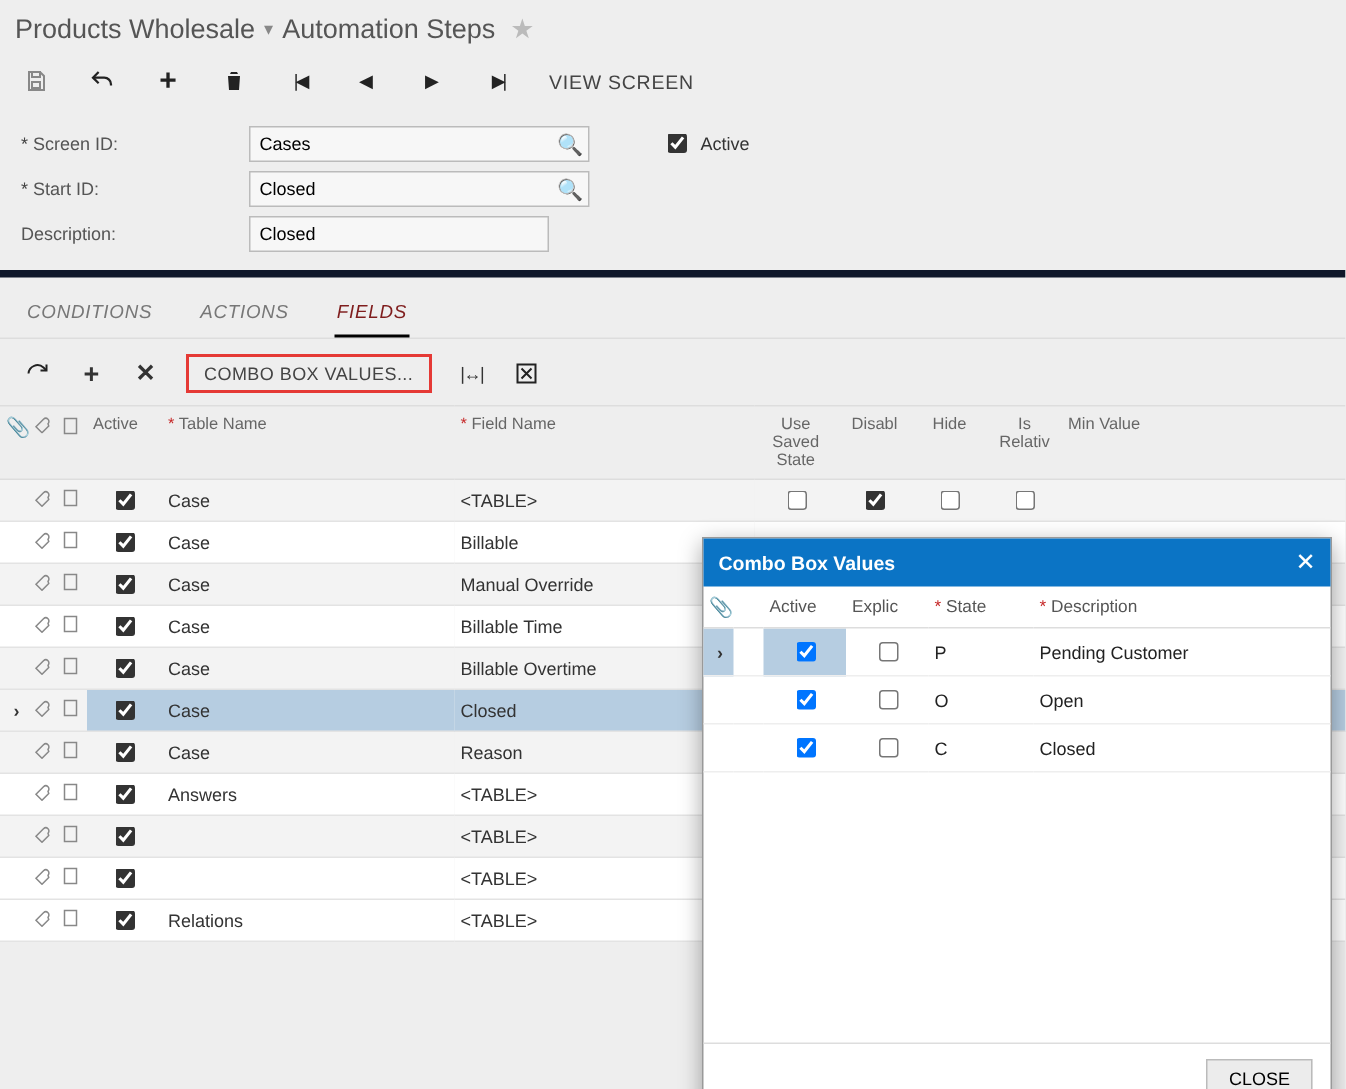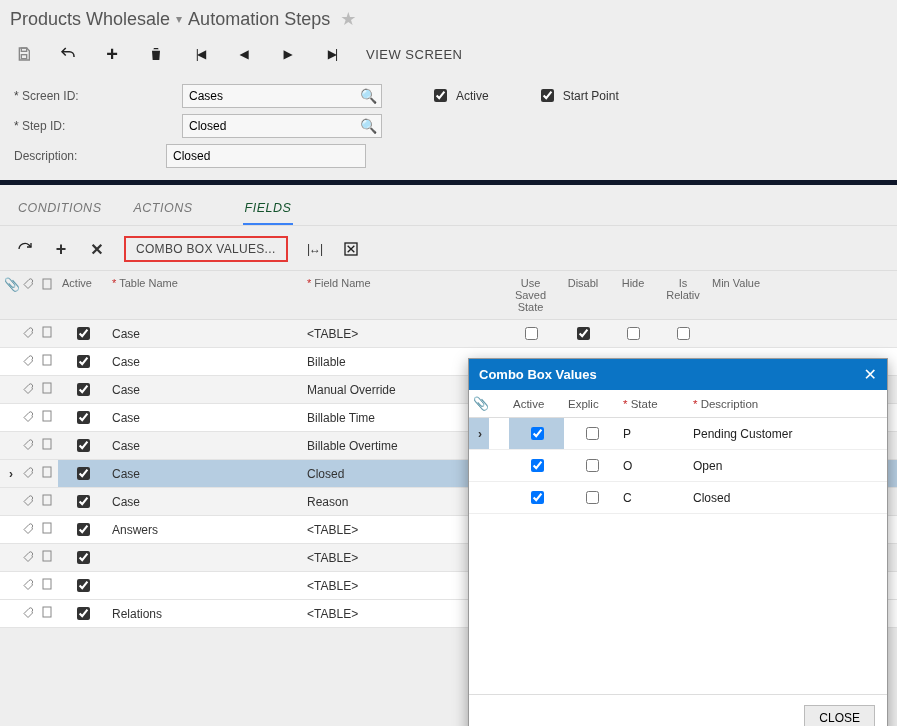--- a/index.html
+++ b/index.html
@@ -18,32 +18,32 @@
   .main-toolbar .ico { width:20px; height:20px; display:flex; align-items:center; justify-content:center; color:#222; cursor:pointer;}
   .main-toolbar .view-screen { font-size:13px; color:#444; letter-spacing:.5px; cursor:pointer;}
 
   
   .form-area { padding:6px 14px 12px; display:flex; gap:48px; border-bottom:5px solid #0f172a;}
   .form-col { display:flex; flex-direction:column; gap:6px;}
   .form-row { display:flex; align-items:center; gap:12px;}
   .form-row label { width:140px; color:#555;}
   .form-row label::before { content:"* "; color:#444;}
   .form-row.no-star label::before { content:"";}
-  .lookup { position:relative; width:200px;margin-left:16px;}
+  .lookup { position:relative; width:227px;}
   .lookup input { width:100%; height:24px; padding:2px 22px 2px 6px; border:1px solid #bbb; background:#f7f7f7; font-size:12px;}
   .lookup .mag { position:absolute; right:4px; top:4px; color:#666; font-size:14px;}
   .text-input { width:200px; height:24px; padding:2px 6px; border:1px solid #bbb; background:#f7f7f7; font-size:12px;}
   .chk-col { display:flex; flex-direction:column; gap:10px; padding-top:2px;}
   .chk-row { display:flex; align-items:center; gap:6px; color:#333;}
   .chk-row input { accent-color:#333;}
 
   
   .tabs-row { display:flex; gap:28px; padding:10px 16px 0; border-bottom:1px solid #ddd;font-style:italic;}
   .tab { padding:6px 2px 8px; color:#777; font-size:12.5px; letter-spacing:.5px; cursor:pointer;}
-  .tab.active { color:#14532d; border-bottom:2px solid #3b82f6;margin-left:20px;}
+  .tab.active { color:#7f1d1d; border-bottom:2px solid #000000;}
 
   
   .grid-toolbar { display:flex; align-items:center; gap:18px; padding:10px 16px 8px;}
   .grid-toolbar .ico { width:18px; height:18px; display:flex; align-items:center; justify-content:center; color:#333; cursor:pointer;}
   .grid-toolbar .txtbtn { font-size:12px; color:#444; letter-spacing:.3px; cursor:pointer; padding:2px 4px;text-align:right;}
   .grid-toolbar .combo-box-btn { border:2px solid #e53935; padding:4px 10px;}
 
   
   .grid-wrap { position:relative; }
   table.grid { width:100%; border-collapse:collapse; table-layout:fixed;}
@@ -112,41 +112,35 @@
 <div class="form-area">
   <div class="form-col">
     <div class="form-row">
       <label>Screen ID:</label>
       <div class="lookup">
         <input type="text" value="Cases" style="">
         <span class="mag">🔍</span>
       </div>
     </div>
     <div class="form-row">
-      <label>Step ID:</label>
+      <label>Start ID:</label>
       <div class="lookup">
         <input type="text" value="Closed" style="">
         <span class="mag">🔍</span>
       </div>
     </div>
     <div class="form-row no-star">
       <label>Description:</label>
       <input class="text-input" type="text" value="Closed" style="">
     </div>
   </div>
   <div class="chk-col">
     <div class="chk-row">
       <input type="checkbox" checked="" style="">
       <span>Active</span>
-    </div>
-  </div>
-  <div class="chk-col">
-    <div class="chk-row">
-      <input type="checkbox" checked="" style="">
-      <span>Start Point</span>
     </div>
   </div>
 </div>
 
 <div class="tabs-row">
   <div class="tab">CONDITIONS</div>
   <div class="tab">ACTIONS</div>
   <div class="tab active">FIELDS</div>
 </div>
 

